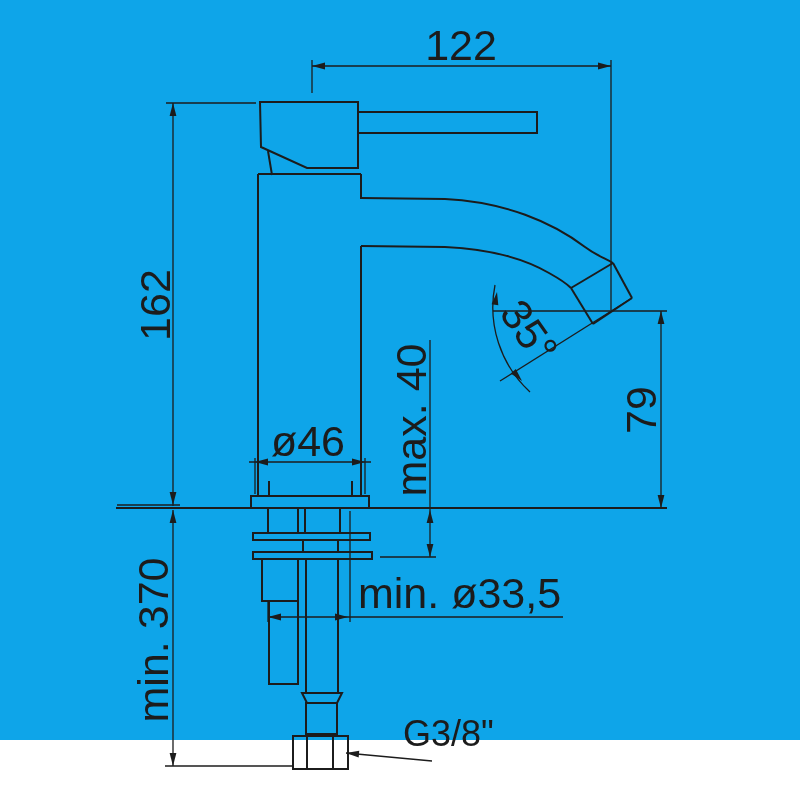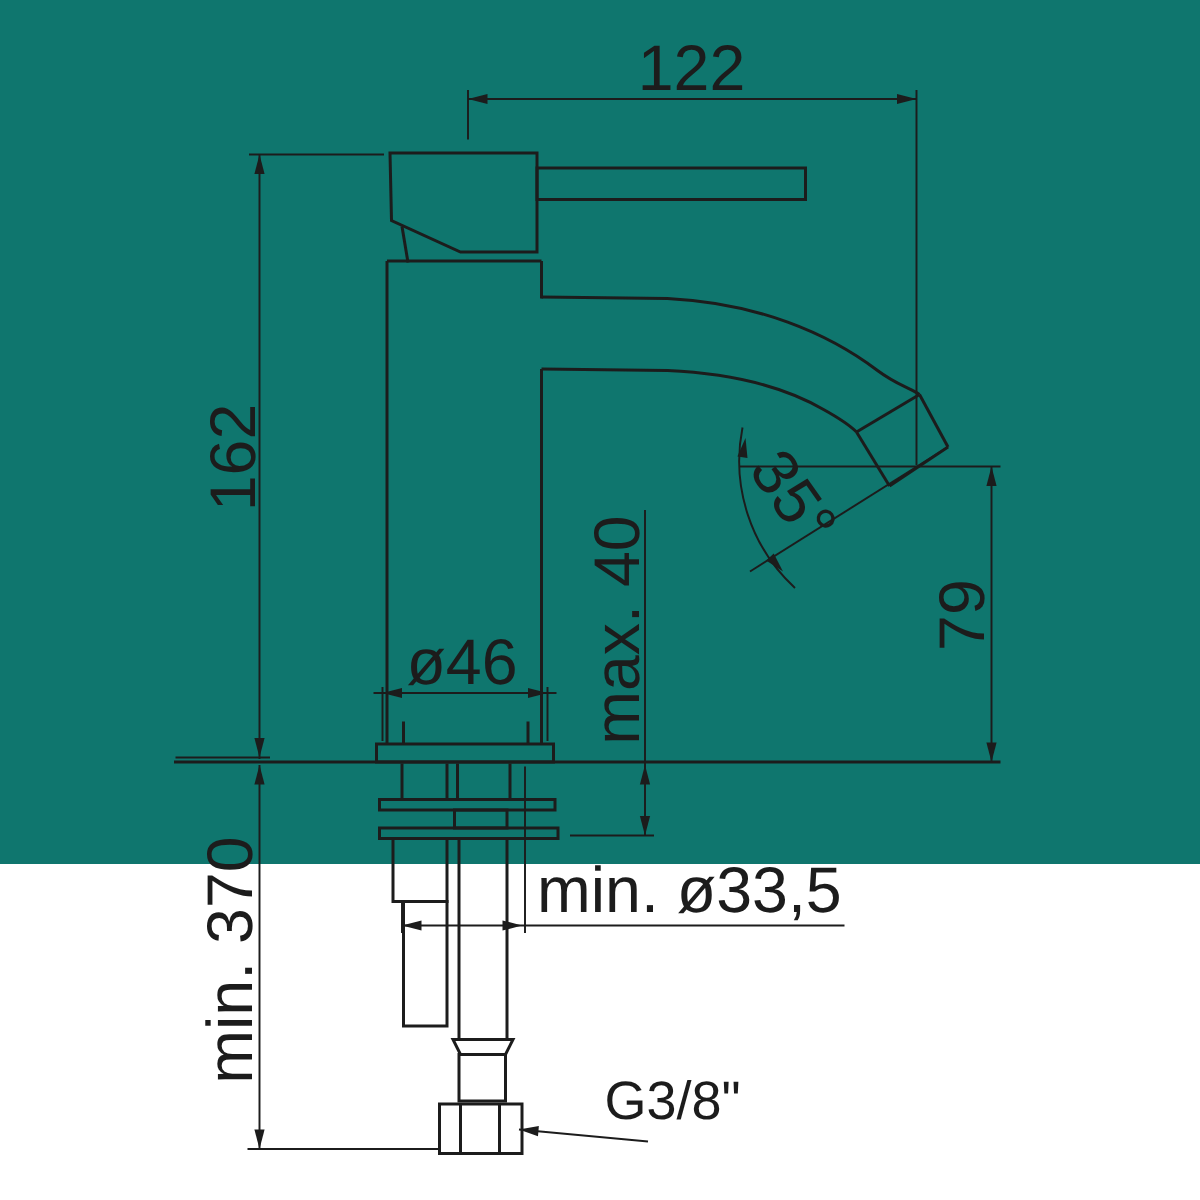--- a/index.html
+++ b/index.html
@@ -6,22 +6,22 @@
     margin: 0;
     padding: 0;
     background: #ffffff;
     width: 800px;
     height: 800px;
     overflow: hidden;
   }
   .stage {
     position: relative;
     width: 800px;
-    height: 576px;
-    background: #0f766e;
+    height: 740px;
+    background: #0ea5e9;
   }
   svg { display: block; }
   .part {
     fill: none;
     stroke: #1c1c1c;
     stroke-width: 2;
     stroke-linecap: butt;
     stroke-linejoin: miter;
   }
   .thin {

